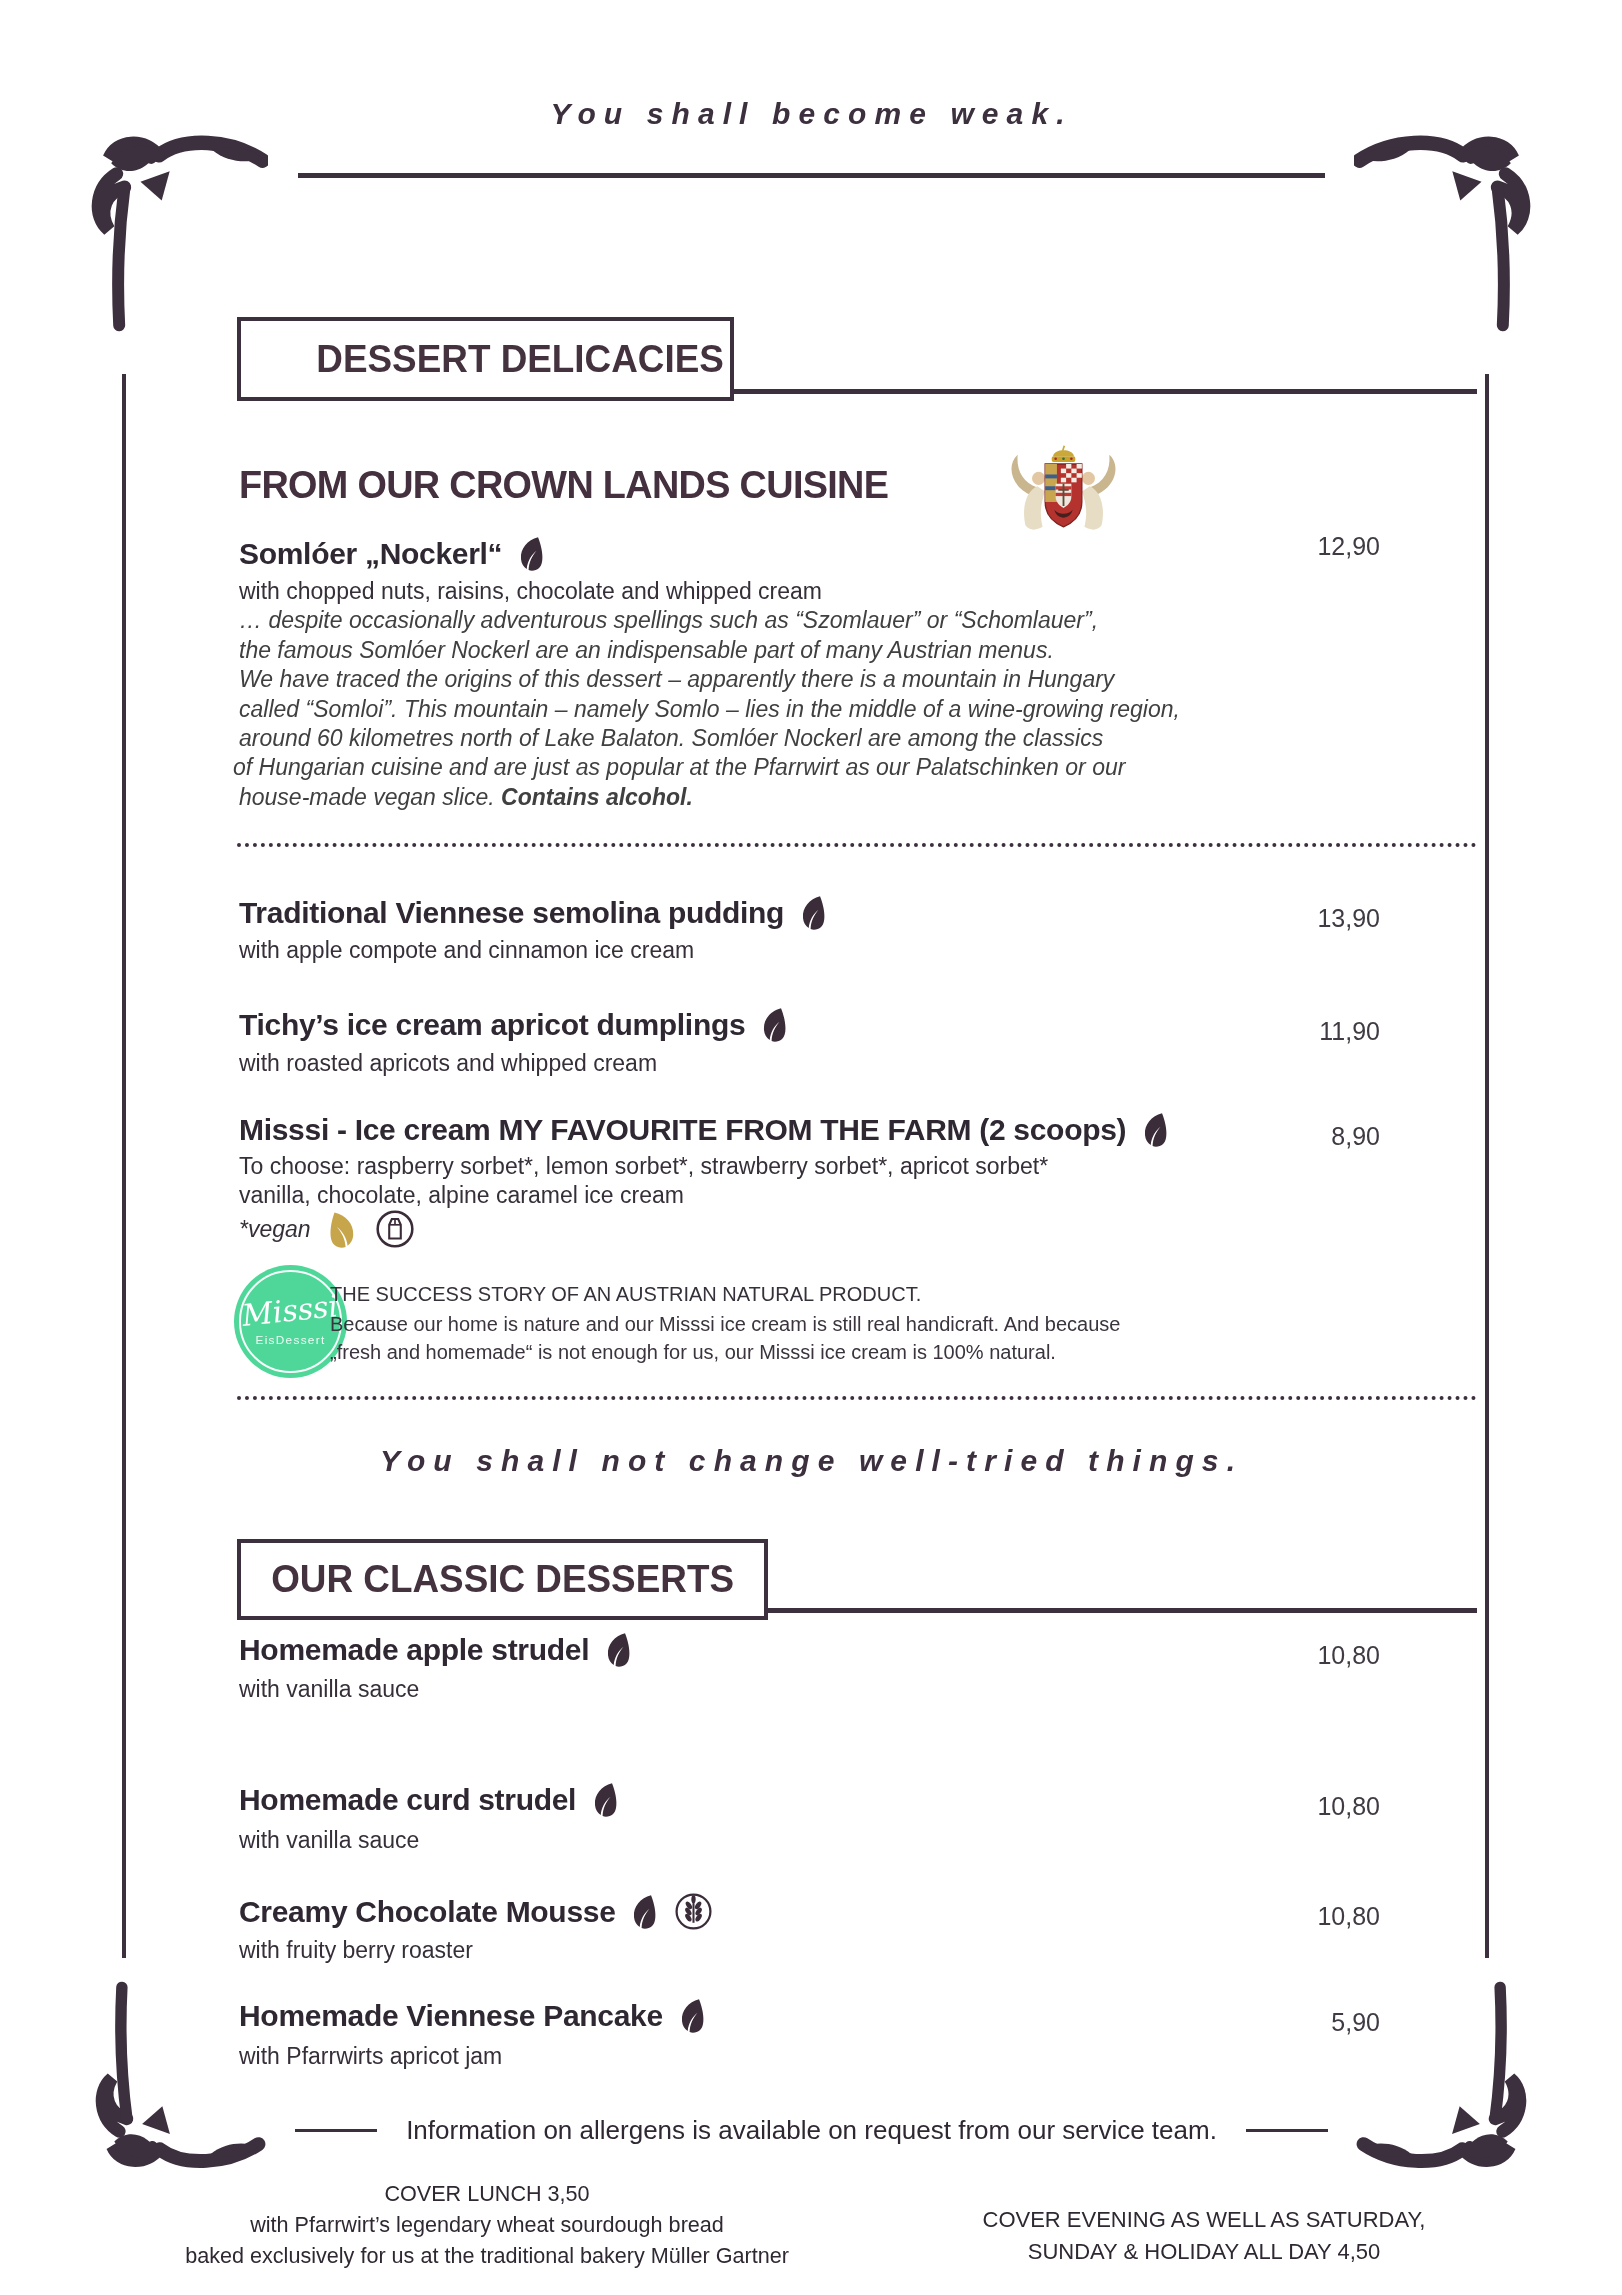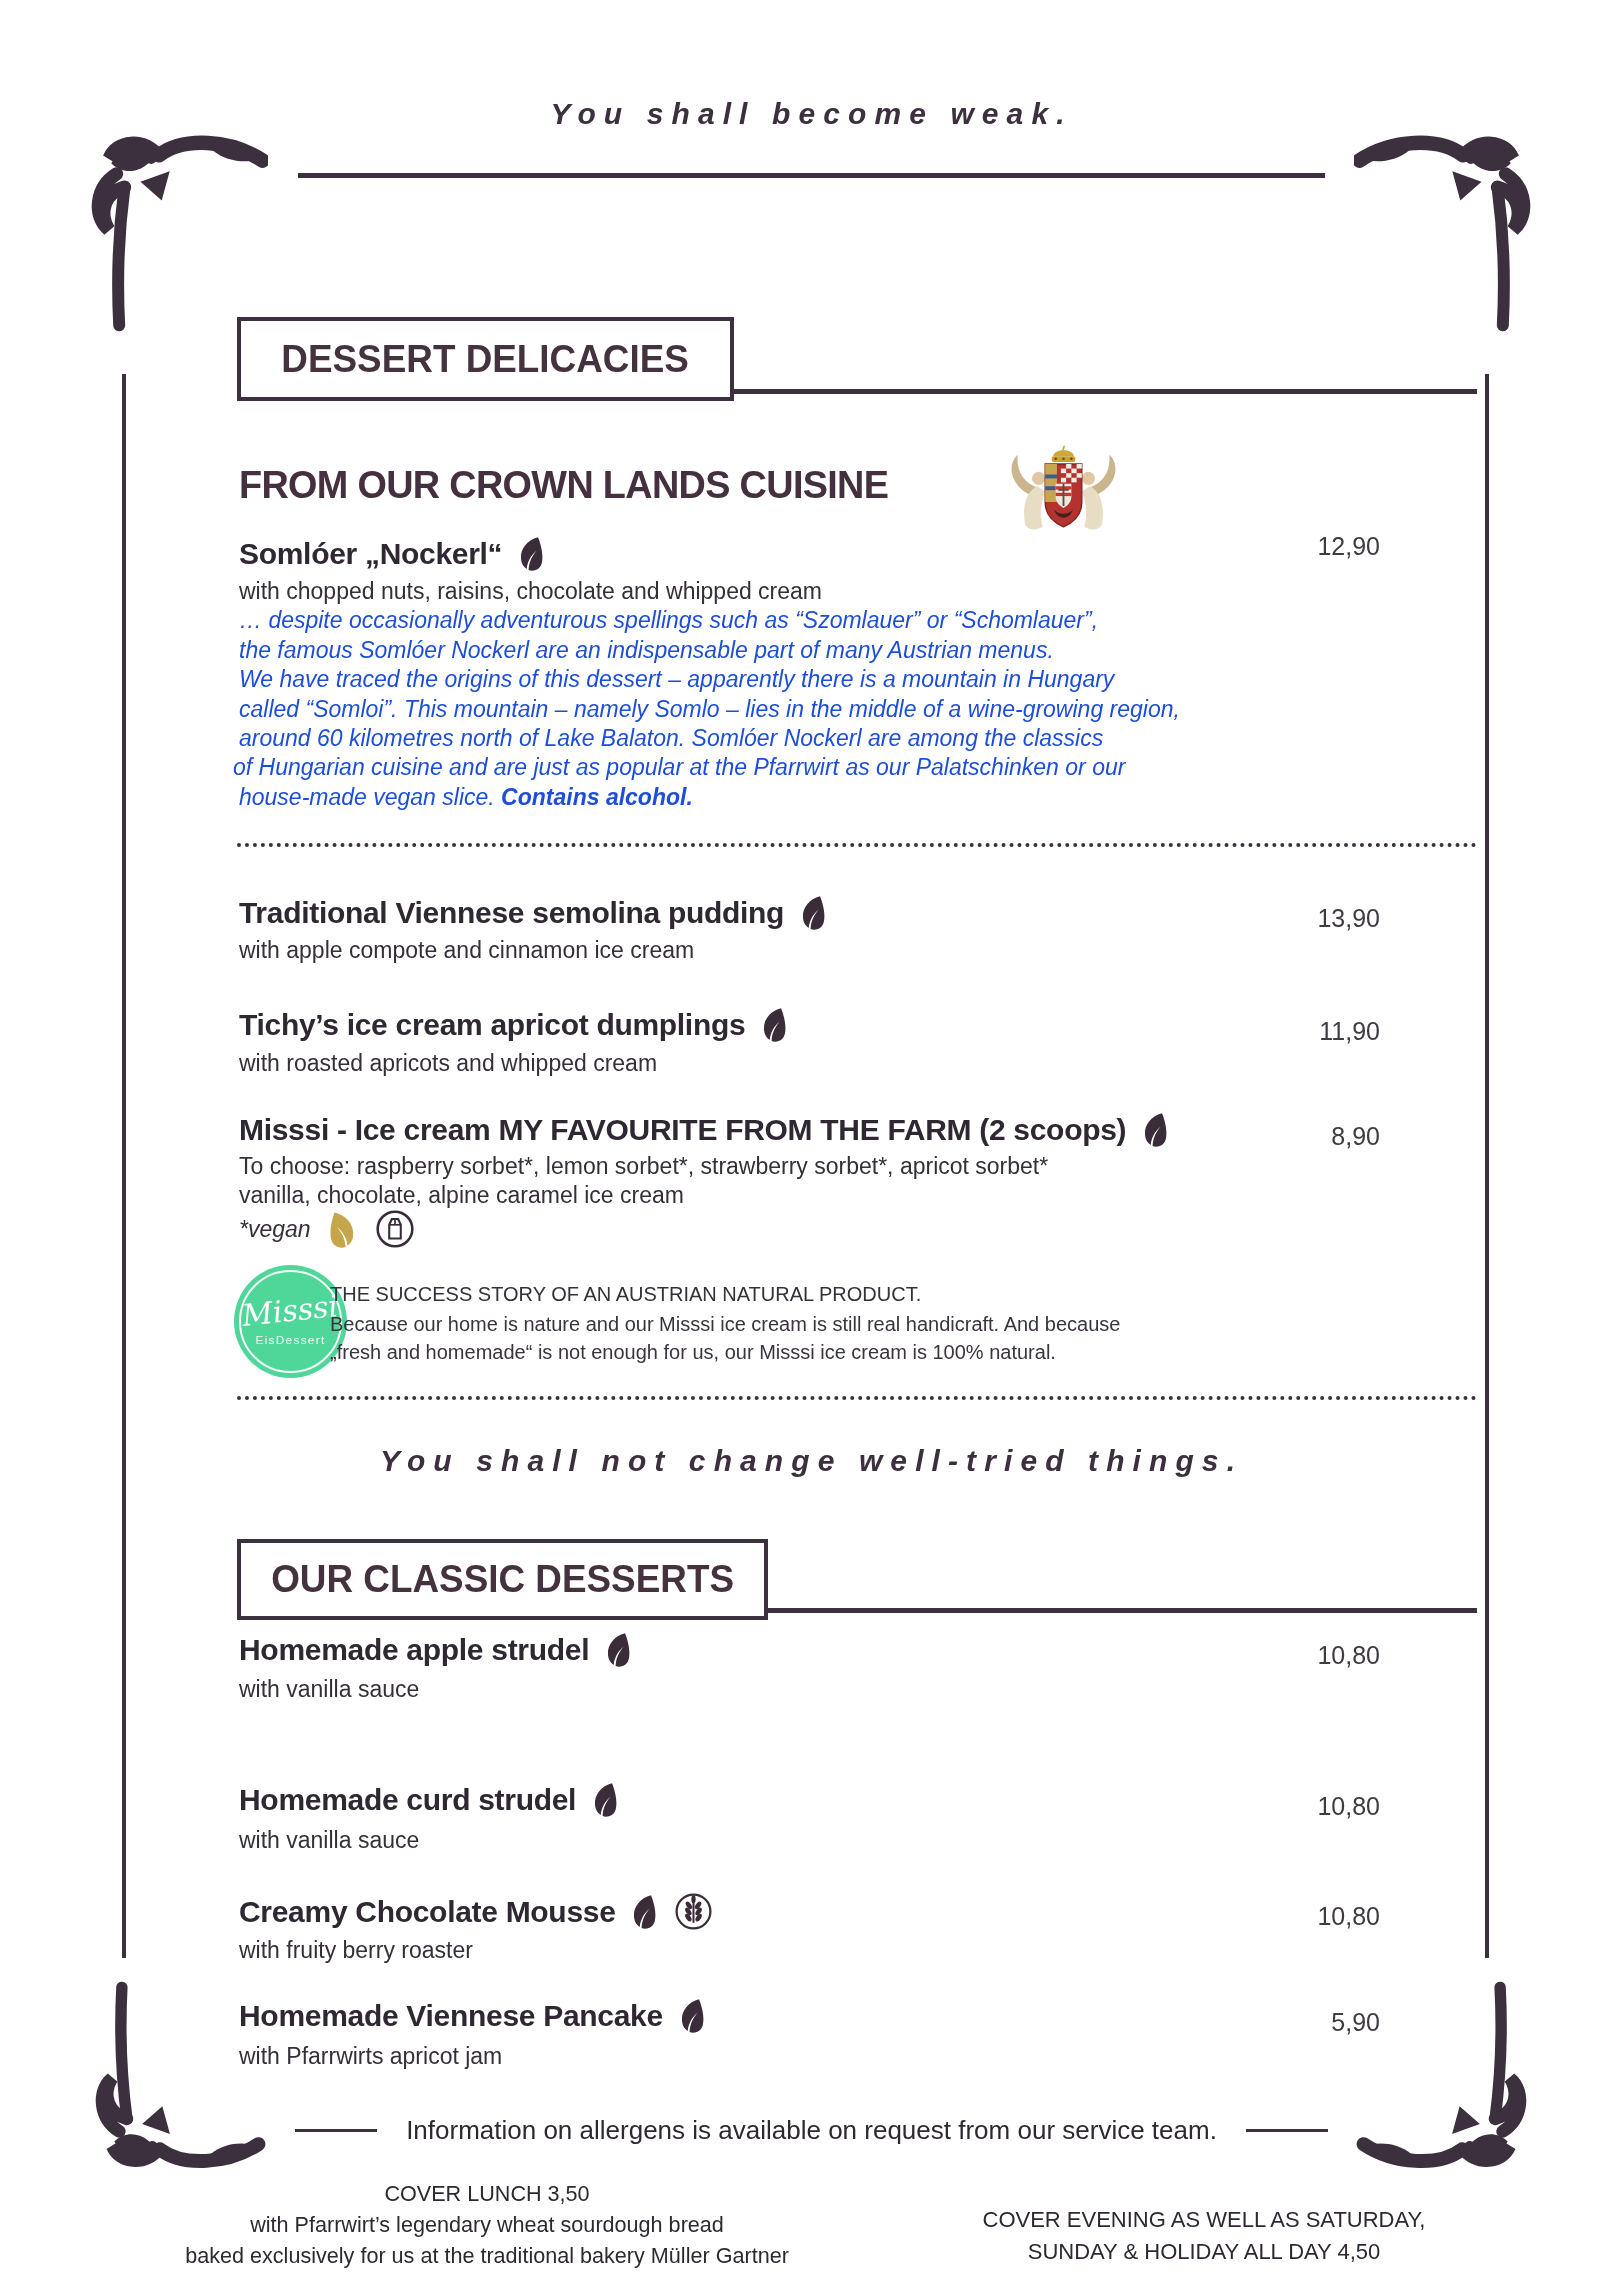--- a/index.html
+++ b/index.html
@@ -13,21 +13,21 @@
   .section-box{border:4.6px solid #3c2f3e;background:#fff;display:flex;align-items:center;
                justify-content:center;z-index:2;}
   .section-box span{font-size:38px;font-weight:700;letter-spacing:0px;color:#44333f;
                     transform:scaleX(.97);white-space:nowrap;}
   .crown-heading{font-size:39px;font-weight:700;color:#44303e;letter-spacing:-0.7px;
                  transform:scaleX(.97);transform-origin:left;white-space:nowrap;}
   .item-name{display:flex;align-items:center;gap:11.8px;font-size:30px;font-weight:700;
              color:#2f2833;letter-spacing:-0.3px;white-space:nowrap;}
   .price{width:183px;text-align:right;font-size:25px;font-weight:400;color:#403a43;}
   .sub{font-size:23px;font-weight:400;color:#362f39;white-space:nowrap;}
-  .story{font-size:23px;font-style:italic;color:#1d4ed8;white-space:nowrap;}
+  .story{font-size:23px;font-style:italic;color:#404040;white-space:nowrap;}
   .story b{font-weight:700;}
   .vegan-row{display:flex;align-items:center;gap:13px;}
   .vegan-row .sub{font-style:italic;}
   .ic{color:#3a2c38;}
   .leaf{transform:rotate(-10deg);}
   .leaf-gold{transform:rotate(8deg) scaleX(-1);}
   .misssi-badge{width:113px;height:113px;border-radius:50%;background:#4fd79a;
                 display:flex;flex-direction:column;align-items:center;justify-content:center;}
   .misssi-ring{position:absolute;inset:5.2px;border:2px solid rgba(255,255,255,.95);border-radius:50%;}
   .misssi-name{font-family:"DejaVu Serif",serif;font-style:italic;font-size:30px;color:#fff;
@@ -69,21 +69,21 @@
     </g>
     <path d="M22 28 C30 14 48 12 56 18 C52 32 34 40 22 28 Z" fill="#3c2f3e"></path>
     <path d="M44 42 L66 34 L60 56 Z" fill="#3c2f3e"></path>
     <path d="M98 18 C112 14 126 16 136 24 C126 28 110 28 98 18 Z" fill="#3c2f3e"></path>
   </svg>
 
   <div class="abs rule" style="top:374px;left:122px;width:3.9px;height:1584px;"></div>
   <div class="abs rule" style="top:374px;left:1485px;width:3.9px;height:1584px;"></div>
 
   <div class="abs rule" style="top:389px;left:237px;width:1240px;height:4.6px;z-index:1;"></div>
-  <div class="abs section-box" style="top:317px;left:237px;width:489px;height:76px;">
+  <div class="abs section-box" style="top:317px;left:237px;width:489px;height:76px;justify-content:flex-end;">
     <span>DESSERT DELICACIES</span>
   </div>
 
   <div class="abs crown-heading" style="top:463px;left:239px;">FROM OUR CROWN LANDS CUISINE</div>
 
   <svg class="abs" style="top:444px;left:998px;" width="131" height="95" viewBox="0 0 200 140">
     <path d="M52 76 C20 64 12 30 30 14 C28 38 38 56 60 64 Z" fill="#c9b68e"></path>
     <path d="M148 76 C180 64 188 30 170 14 C172 38 162 56 140 64 Z" fill="#c9b68e"></path>
     <path d="M42 122 C36 96 42 70 60 62 L72 70 C64 92 64 106 68 124 C58 130 48 130 42 122 Z" fill="#e7ddc4"></path>
     <path d="M158 122 C164 96 158 70 140 62 L128 70 C136 92 136 106 132 124 C142 130 152 130 158 122 Z" fill="#e7ddc4"></path>

